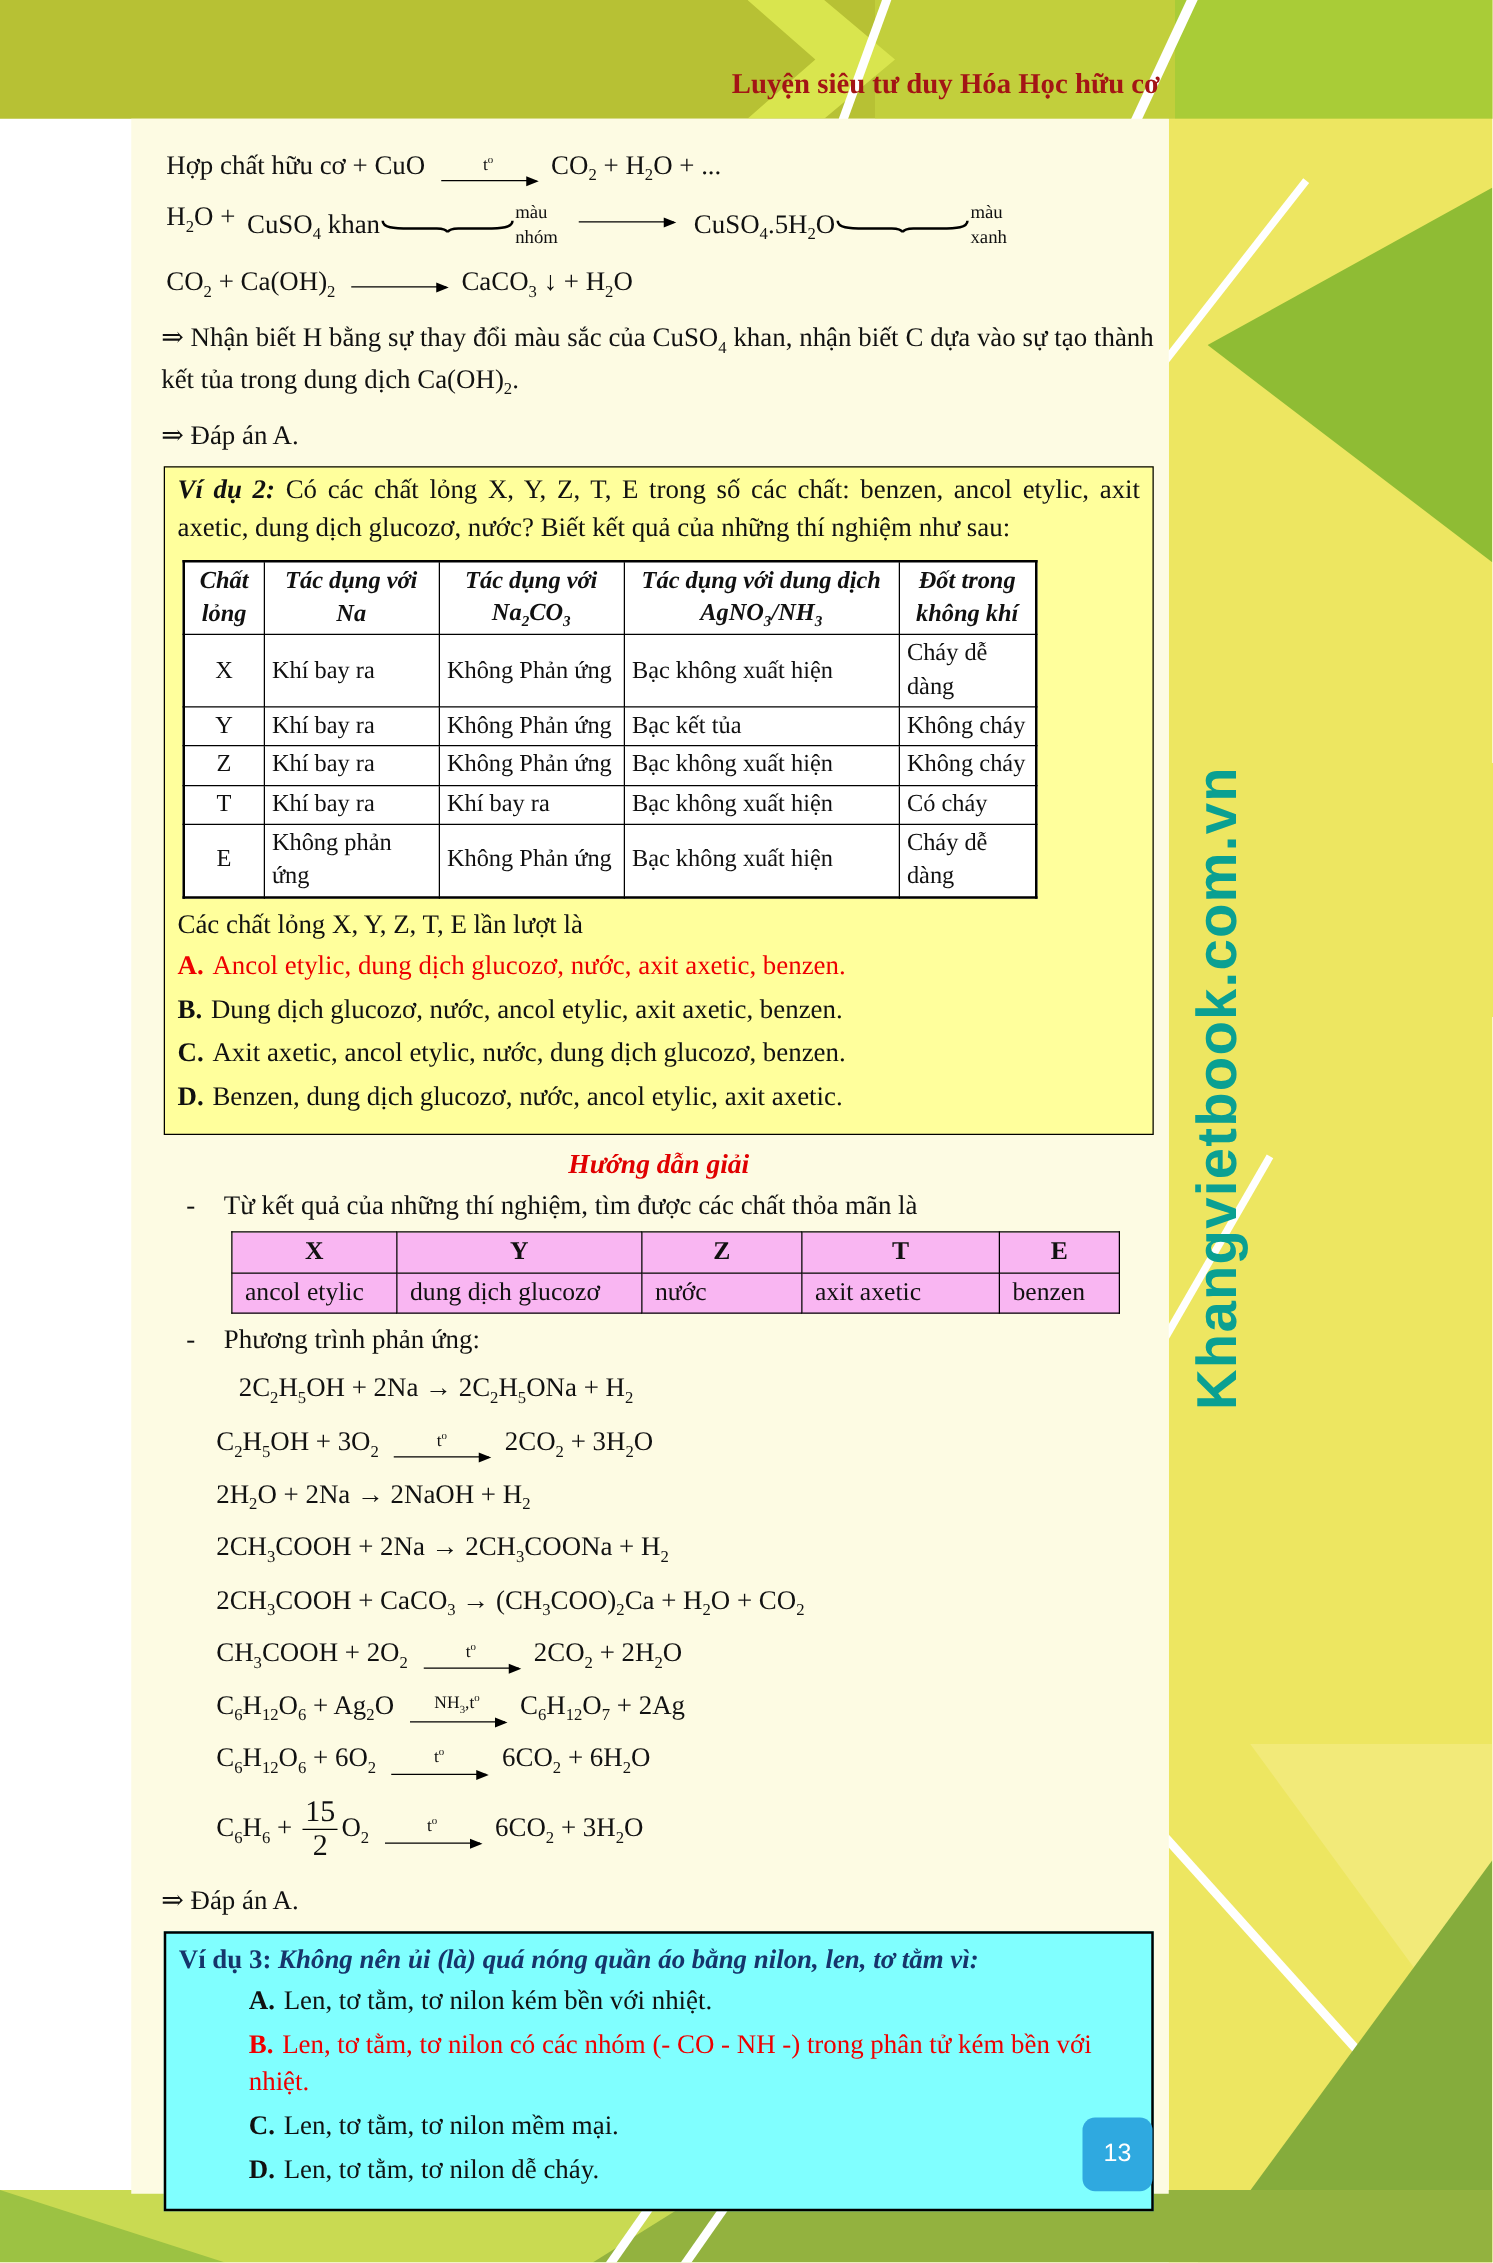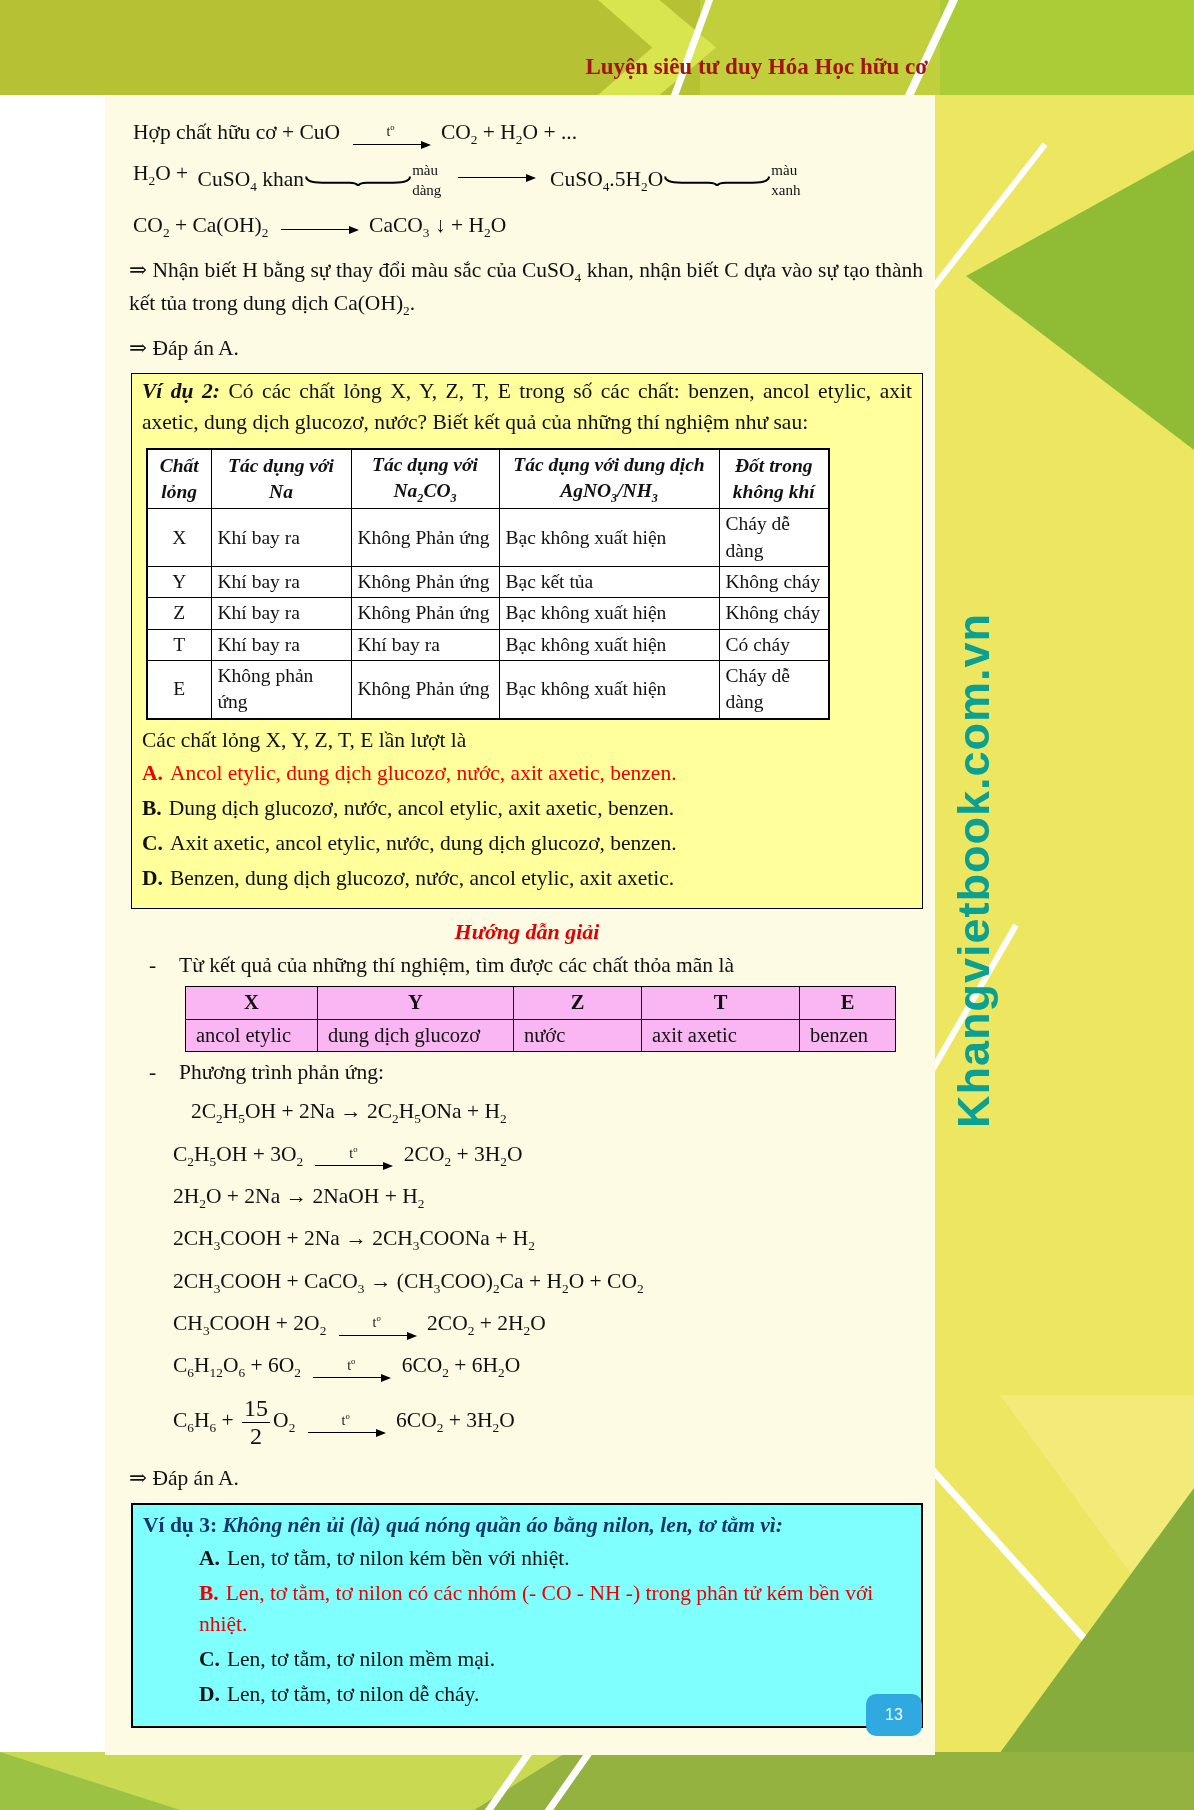--- a/index.html
+++ b/index.html
@@ -37,22 +37,22 @@
   .decor-bottom-left{left:0;top:1752px;width:250px;height:58px;background:#9CC243;
     clip-path:polygon(0 0,0 100%,72% 100%);}
   .decor-line4{left:505px;top:1744px;width:7px;height:76px;background:#fff;transform:rotate(35deg);}
   .decor-line5{left:565px;top:1744px;width:7px;height:76px;background:#fff;transform:rotate(35deg);}
   
   .header-title{top:54px;right:266px;color:var(--title_red);font-weight:bold;font-size:23px;z-index:3;}
   
   .watermark{left:948px;top:1128px;transform:rotate(-90deg);transform-origin:left top;
     white-space:nowrap;font-family:"Liberation Sans","DejaVu Sans",sans-serif;
     font-weight:bold;font-size:45px;color:var(--teal);letter-spacing:1px;z-index:2;}
-  .page-badge{left:866px;top:1694px;width:56px;height:42px;background:var(--badge_blue);
-    border-radius:10px;color:#fff;font-family:"Liberation Sans",sans-serif;font-size:16px;
+  .page-badge{left:866px;top:1694px;width:56px;height:59px;background:var(--badge_blue);
+    border-radius:10px;color:#fff;font-family:"Liberation Sans",sans-serif;font-size:20px;
     display:flex;align-items:center;justify-content:center;z-index:5;}
   
   .panel{left:105px;top:95px;width:830px;height:1660px;background:var(--page_bg);
     box-sizing:border-box;padding:12px 10px 0 24px;z-index:1;font-size:21.5px;}
   sub{font-size:0.62em;} sup{font-size:0.62em;}
   .eq{margin:13px 0 13px 4px;}
   .eqlist .eq:nth-of-type(2){margin-bottom:4px;}
   .note{margin:8px 2px 6px 0;text-align:justify;line-height:1.4;}
   .note-answer{margin:12px 0 10px 0;}
   
@@ -136,21 +136,21 @@
 
   <div class="eq">Hợp chất hữu cơ + CuO <span class="rxnarrow">
           <span class="cond">t<sup>o</sup></span>
           <span class="aline"></span>
         </span> CO<sub>2</sub> + H<sub>2</sub>O + ...</div>
       <div class="eq">H<sub>2</sub>O + <span class="ub">
           <span class="ubtext">CuSO<sub>4</sub> khan</span>
           <svg class="ubrace" viewBox="0 0 100 14" preserveAspectRatio="none">
             <path d="M2,2 C2,9 10,10 22,10 L42,10 C47,10 49,11 50,14 C51,11 53,10 58,10 L78,10 C90,10 98,9 98,2" fill="none" stroke="#000" stroke-width="2" vector-effect="non-scaling-stroke"></path>
           </svg>
-          <span class="ublabel">màu dàng</span>
+          <span class="ublabel">màu nhóm</span>
         </span> <span class="rxnarrow">
           <span class="cond"></span>
           <span class="aline"></span>
         </span> <span class="ub">
           <span class="ubtext">CuSO<sub>4</sub>.5H<sub>2</sub>O</span>
           <svg class="ubrace" viewBox="0 0 100 14" preserveAspectRatio="none">
             <path d="M2,2 C2,9 10,10 22,10 L42,10 C47,10 49,11 50,14 C51,11 53,10 58,10 L78,10 C90,10 98,9 98,2" fill="none" stroke="#000" stroke-width="2" vector-effect="non-scaling-stroke"></path>
           </svg>
           <span class="ublabel">màu xanh</span>
         </span></div>
@@ -292,20 +292,24 @@
           <span class="cond">t<sup>o</sup></span>
           <span class="aline"></span>
         </span> 2CO<sub>2</sub> + 3H<sub>2</sub>O</div>
       <div class="eq">2H<sub>2</sub>O + 2Na → 2NaOH + H<sub>2</sub></div>
       <div class="eq">2CH<sub>3</sub>COOH + 2Na  → 2CH<sub>3</sub>COONa + H<sub>2</sub></div>
       <div class="eq">2CH<sub>3</sub>COOH + CaCO<sub>3</sub> → (CH<sub>3</sub>COO)<sub>2</sub>Ca + H<sub>2</sub>O + CO<sub>2</sub></div>
       <div class="eq">CH<sub>3</sub>COOH + 2O<sub>2</sub> <span class="rxnarrow">
           <span class="cond">t<sup>o</sup></span>
           <span class="aline"></span>
         </span> 2CO<sub>2</sub> + 2H<sub>2</sub>O</div>
+      <div class="eq">C<sub>6</sub>H<sub>12</sub>O<sub>6</sub>  + Ag<sub>2</sub>O <span class="rxnarrow">
+          <span class="cond">NH<sub>3</sub>,t<sup>o</sup></span>
+          <span class="aline"></span>
+        </span> C<sub>6</sub>H<sub>12</sub>O<sub>7</sub> + 2Ag</div>
       <div class="eq">C<sub>6</sub>H<sub>12</sub>O<sub>6</sub> + 6O<sub>2</sub> <span class="rxnarrow">
           <span class="cond">t<sup>o</sup></span>
           <span class="aline"></span>
         </span> 6CO<sub>2</sub> + 6H<sub>2</sub>O</div>
       <div class="eq">C<sub>6</sub>H<sub>6</sub> + <span class="frac">
           <span class="num">15</span>
           <span class="den">2</span>
         </span>O<sub>2</sub> <span class="rxnarrow">
           <span class="cond">t<sup>o</sup></span>
           <span class="aline"></span>

